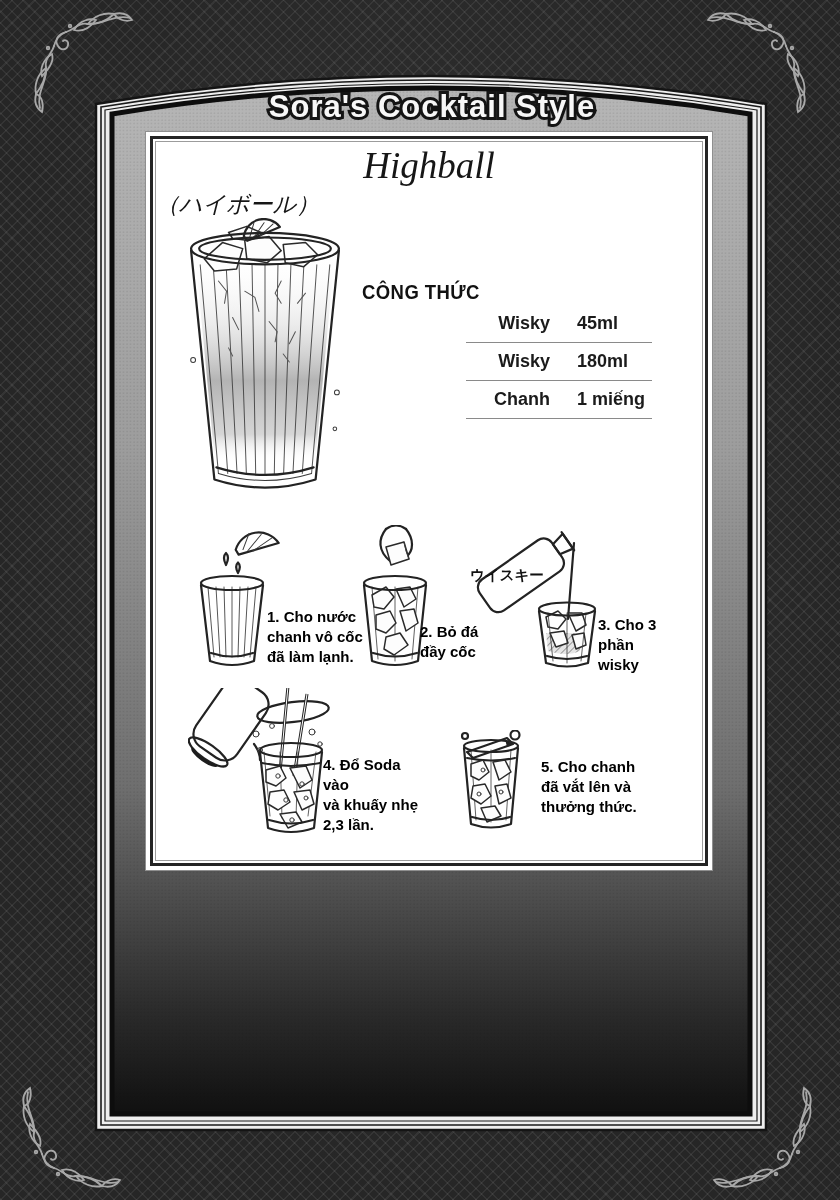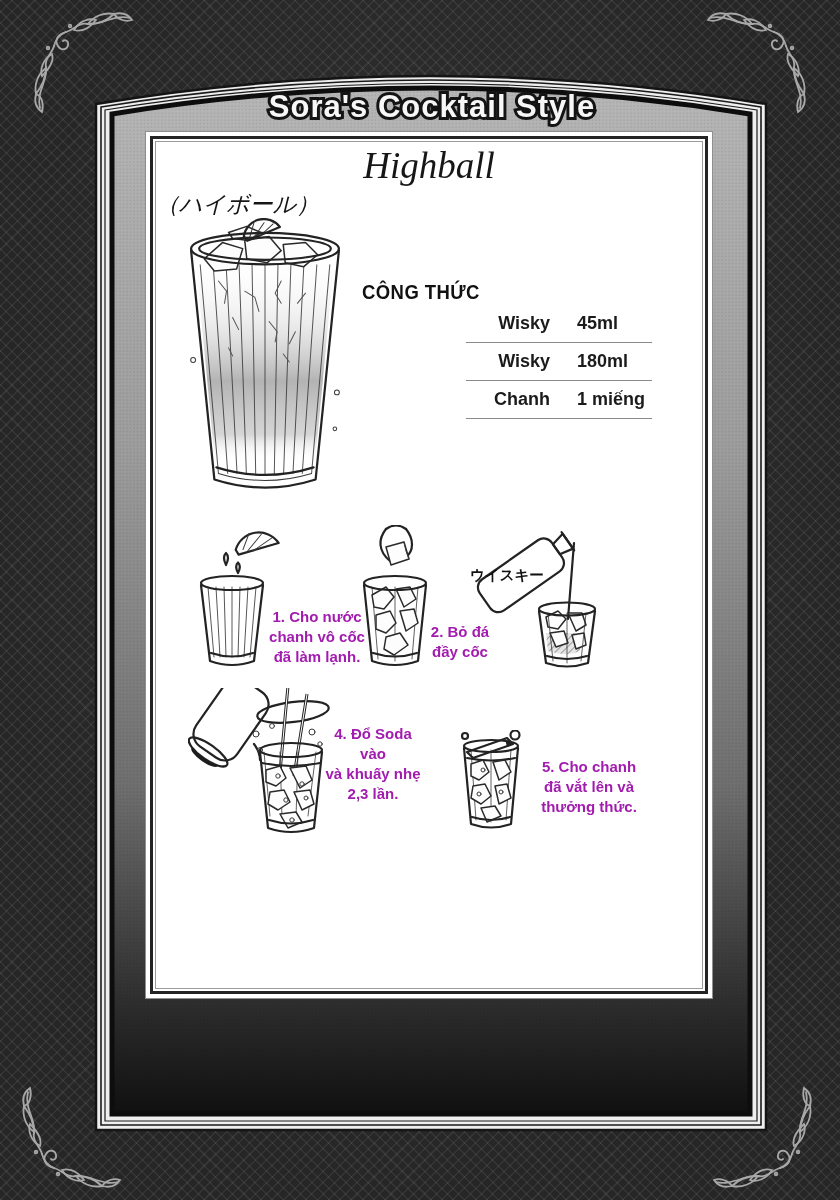--- a/index.html
+++ b/index.html
@@ -7,42 +7,42 @@
        font-family:"Liberation Sans","DejaVu Sans",sans-serif;}
   .stage{position:relative;width:840px;height:1200px;
     background-color:#262626;
     background-image:
       repeating-linear-gradient(45deg, rgba(215,215,215,.08) 0 1.5px, transparent 1.5px 8px),
       repeating-linear-gradient(135deg, rgba(215,215,215,.08) 0 1.5px, transparent 1.5px 8px),
       radial-gradient(ellipse at 50% 42%, rgba(255,255,255,.06), transparent 72%);
   }
   svg.frame{position:absolute;left:0;top:0;}
   
-  .card{position:absolute;left:145px;top:131px;width:568px;height:868px;
+  .card{position:absolute;left:145px;top:131px;width:568px;height:740px;
         background:#fff;border:1px solid #8f8f8f;padding:4px;box-sizing:border-box;text-decoration:underline;}
   .card-frame{height:100%;border:3px solid #242424;padding:2px;box-sizing:border-box;}
   .card-inner{height:100%;border:1px solid #9c9c9c;box-sizing:border-box;
               position:relative;background:#fff;color:#1b1b1b;}
   .title{position:absolute;left:0;top:2px;width:100%;text-align:center;
          font-family:"Liberation Serif","DejaVu Serif",serif;font-style:italic;
          font-size:37px;color:#161616;}
   .subtitle{position:absolute;left:0;top:47px;width:100%;
             font-family:"Liberation Serif","DejaVu Serif",serif;font-style:italic;
             font-size:23px;color:#161616;}
   .art{position:absolute;}
   .recipe-heading{position:absolute;left:206px;top:138px;font-size:21px;font-weight:bold;
                   letter-spacing:.5px;transform:scaleX(.88);transform-origin:left center;
                   color:#111;}
   .itable{position:absolute;left:310px;top:163px;width:186px;}
   .irow{height:37px;display:flex;align-items:center;border-bottom:1.5px solid #8a8a8a;
         font-size:18px;font-weight:bold;}
   .ing{width:84px;text-align:right;}
   .amt{margin-left:27px;text-align:left;}
   .cap{position:absolute;font-size:15px;font-weight:bold;line-height:20px;
-       text-align:center;white-space:pre-line;color:#a21caf;}
+       white-space:pre-line;color:#000000;}
   .note{position:absolute;left:0;top:743px;width:100%;text-align:center;color:#111;}
   .note-heading{font-size:24px;font-weight:bold;line-height:33px;}
   .note-body{font-size:23px;font-weight:bold;line-height:32.5px;letter-spacing:-.3px;
              white-space:pre-line;}
   .ln{stroke:#232323;stroke-width:2.2;fill:none;stroke-linecap:round;stroke-linejoin:round;}
   .lnthin{stroke:#3a3a3a;stroke-width:1;fill:none;stroke-linecap:round;}
   .ice{stroke:#2a2a2a;stroke-width:1.5;fill:#fdfdfd;stroke-linejoin:round;}
 </style>
 </head>
 <body>
@@ -251,20 +251,22 @@
           <g class="lnthin" opacity="0.8">
                 <path d="M10,8 L15,56"></path>
                 <path d="M29,8 L29,58"></path>
                 <path d="M48,8 L43,56"></path>
               </g>
           <ellipse cx="29" cy="4" rx="28" ry="6.5" class="ln"></ellipse>
           <path d="M1,6 L8,58 Q29,65 50,58 L57,6" class="ln"></path>
           <path d="M9,51 Q29,57 49,51" class="ln" stroke-width="1.4"></path>
         </g>
       </svg>
+      <div class="cap" style="left:442px;top:473px;width:90px;">3. Cho 3 phần
+wisky</div>
 
       <svg class="art" style="left:32px;top:546px;" width="152" height="182" viewBox="0 0 152 182">
         <g transform="translate(14,0) rotate(35 25 37)">
           <rect x="0" y="-10" width="50" height="80" rx="15" fill="#fff" class="ln"></rect>
           <ellipse cx="25" cy="70" rx="23" ry="7.5" fill="#fff" class="ln" stroke-width="2"></ellipse>
           <path d="M2,70 a23,7.5 0 0 0 46,0 l-7,6 a16,5 0 0 1 -32,0 z" fill="#1d1d1d"></path>
         </g>
         <path d="M66,56 q6,8 6,16" class="ln" stroke-width="2.4"></path>
         <ellipse cx="105" cy="24" rx="36" ry="10" transform="rotate(-7 105 24)" class="ln" stroke-width="1.6"></ellipse>
         <g>
@@ -300,21 +302,21 @@
                 <circle cx="44" cy="44" r="2.2"></circle>
             <circle cx="28" cy="60" r="2.2"></circle>
                 <circle cx="48" cy="58" r="2"></circle>
                 <circle cx="34" cy="80" r="2.2"></circle>
               </g>
           <ellipse cx="33" cy="10" rx="31" ry="7" class="ln"></ellipse>
           <path d="M2,12 L10,88 Q33,96 56,88 L64,12" class="ln"></path>
           <path d="M11,80 Q33,87 55,80" class="ln" stroke-width="1.4"></path>
         </g>
       </svg>
-      <div class="cap" style="left:167px;top:582px;width:100px;">4. Đổ Soda vào
+      <div class="cap" style="left:167px;top:613px;width:100px;">4. Đổ Soda vào
 và khuấy nhẹ
 2,3 lần.</div>
 
       <svg class="art" style="left:293px;top:588px;" width="86" height="112" viewBox="0 0 86 112">
         <circle cx="16" cy="6" r="3" class="ln" stroke-width="1.6"></circle>
         <circle cx="66" cy="5" r="4.5" class="ln" stroke-width="1.6"></circle>
         <g class="lnthin" opacity="0.8">
               <path d="M22,20 L27,90"></path>
               <path d="M42,20 L42,92"></path>
               <path d="M62,20 L57,90"></path>

